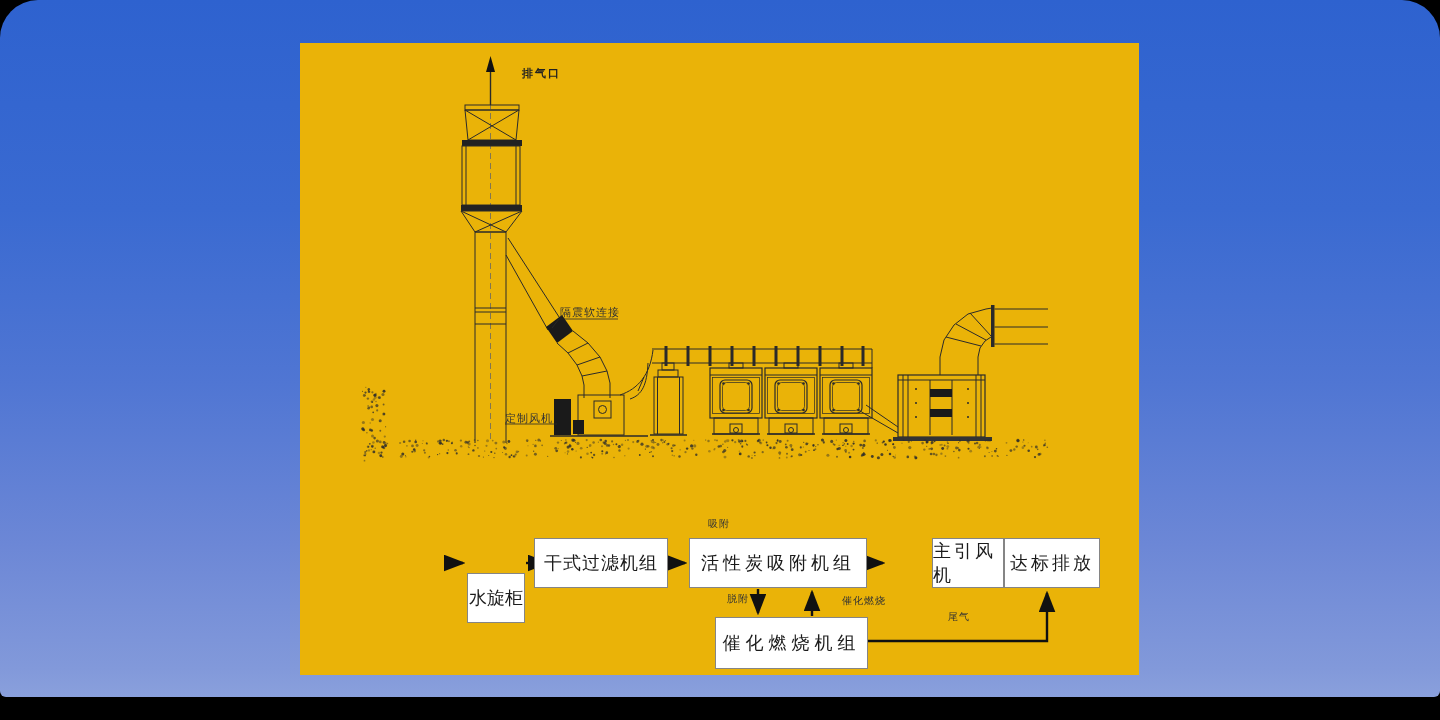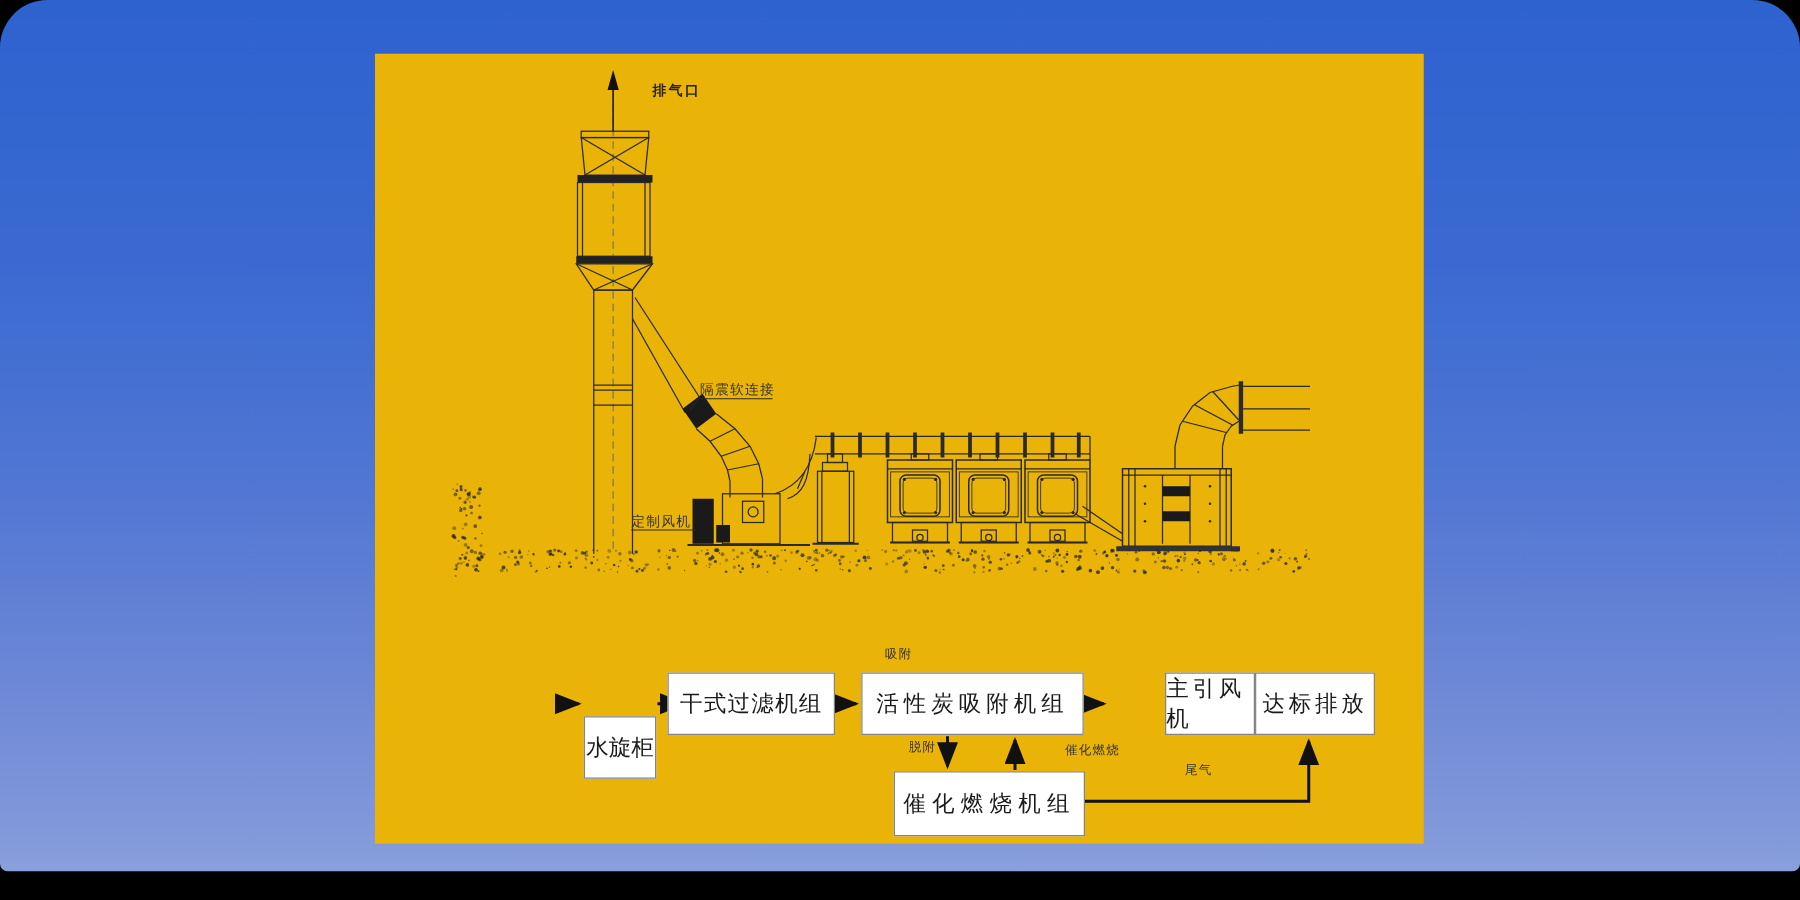--- a/index.html
+++ b/index.html
@@ -761,15 +761,15 @@
 
   <div class="fbox b2">水旋柜</div>
   <div class="fbox b3">干式过滤机组</div>
   <div class="fbox b4">活性炭吸附机组</div>
   <div class="fbox b5">主引风机</div>
   <div class="fbox b6">达标排放</div>
   <div class="fbox cat bcat">催化燃烧机组</div>
 
   <div class="lbl lbl-small" style="left:388px;top:476px;">吸附</div>
   <div class="lbl lbl-small" style="left:407px;top:551px;">脱附</div>
-  <div class="lbl lbl-small" style="left:522px;top:553px;margin-left:10px;">催化燃烧</div>
+  <div class="lbl lbl-small" style="left:522px;top:553px;">催化燃烧</div>
   <div class="lbl lbl-small" style="left:628px;top:569px;">尾气</div>
 </div>
 
 </body></html>

